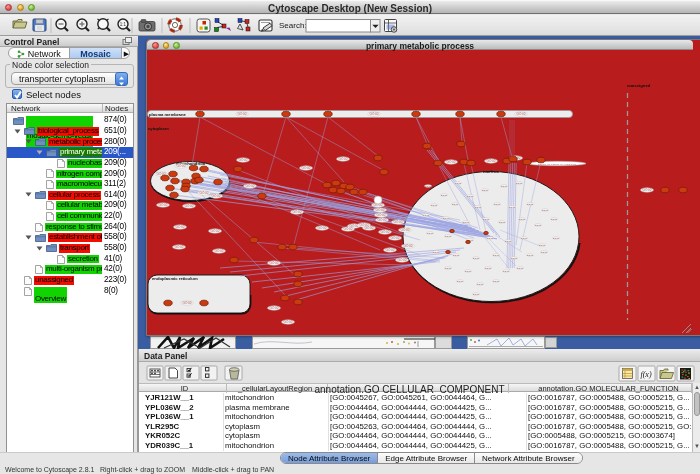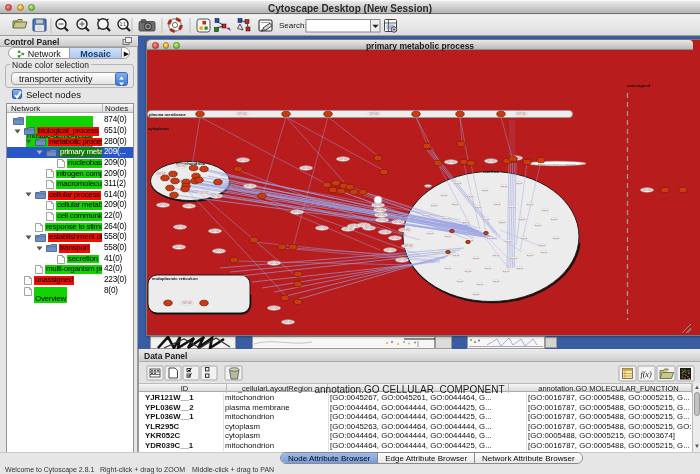--- a/index.html
+++ b/index.html
@@ -121,21 +121,21 @@
           <line x1="2" y1="6.4" x2="6" y2="4" stroke="#777" stroke-width="0.7"></line>
         </svg>
      Network</div>
    <div class="abs" style="left:60px;top:0;width:52px;height:12px;background:linear-gradient(#cfe0f7,#a6c8f0);border-left:1px solid #9f9f9f;font-size:9px;font-weight:bold;color:#123a78;text-align:center;line-height:12px;">Mosaic</div>
    <div class="abs" style="left:112px;top:0;width:10px;height:12px;border-left:1px solid #9f9f9f;font-size:7px;color:#111;text-align:center;line-height:12px;">▶</div>
  </div>
 
  <div class="abs" style="left:5px;top:28px;width:129px;height:24px;border:1px solid #b5b5b5;border-radius:3px;"></div>
  <div class="abs" style="left:10px;top:24px;background:#e6e6e6;padding:0 2px;font-size:8.5px;color:#222;">Node color selection</div>
  <div class="abs" style="left:11px;top:36px;width:117px;height:13px;background:linear-gradient(#ffffff,#e3e3e3);border:1px solid #9f9f9f;border-radius:4px;">
-   <div class="abs" style="left:7px;top:1px;font-size:9px;color:#111;">transporter activity</div>
+   <div class="abs" style="left:7px;top:1px;font-size:9px;color:#111;">transporter cytoplasm</div>
    <div class="abs" style="left:103px;top:-1px;width:13px;height:14px;background:linear-gradient(#7fb0ef,#3a78d8);border:1px solid #3a6ab8;border-radius:3px;">
      <svg width="11" height="12" viewBox="0 0 11 12">
           <path d="M5.5 1.5 L8 4.5 L3 4.5 Z" fill="#fff"></path>
           <path d="M5.5 10.5 L8 7.5 L3 7.5 Z" fill="#fff"></path>
         </svg>
    </div>
  </div>
 
  <div class="abs" style="left:12px;top:53px;width:10px;height:10px;background:linear-gradient(#8ab4ee,#3c7ad8);border:1px solid #2a5aa8;border-radius:2px;">
   <svg width="10" height="10" viewBox="0 0 10 10" style="display:block">

